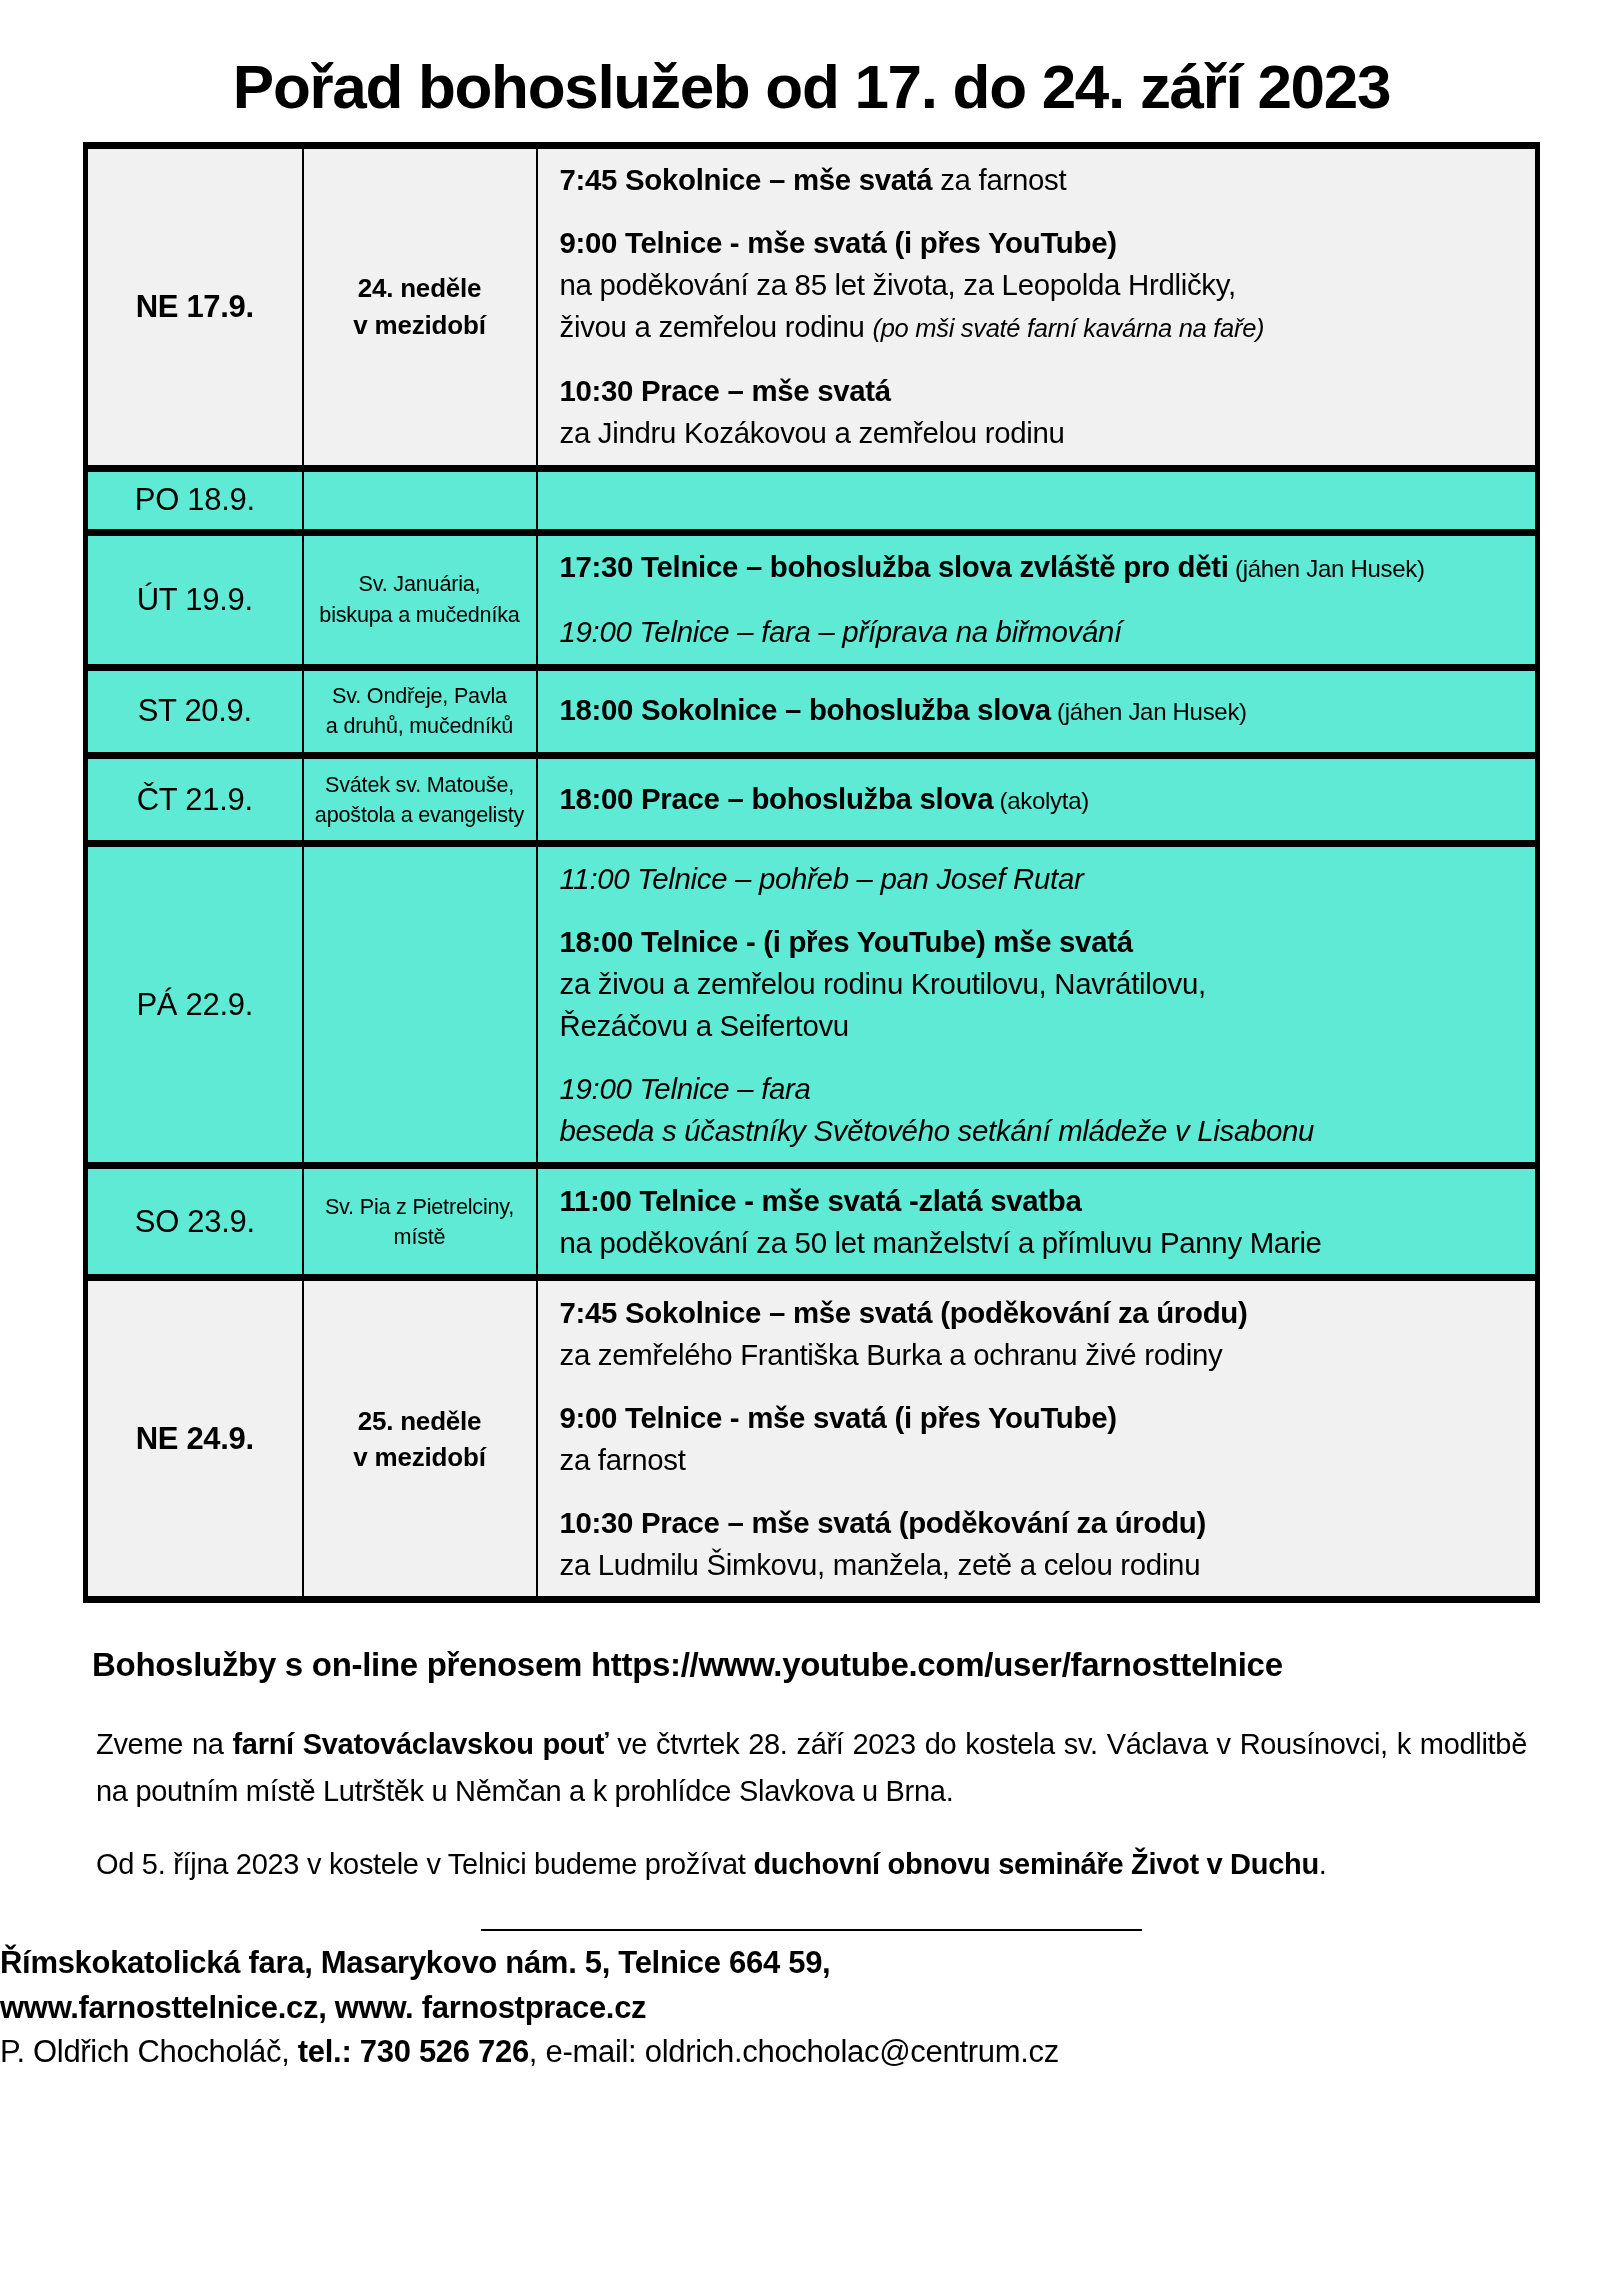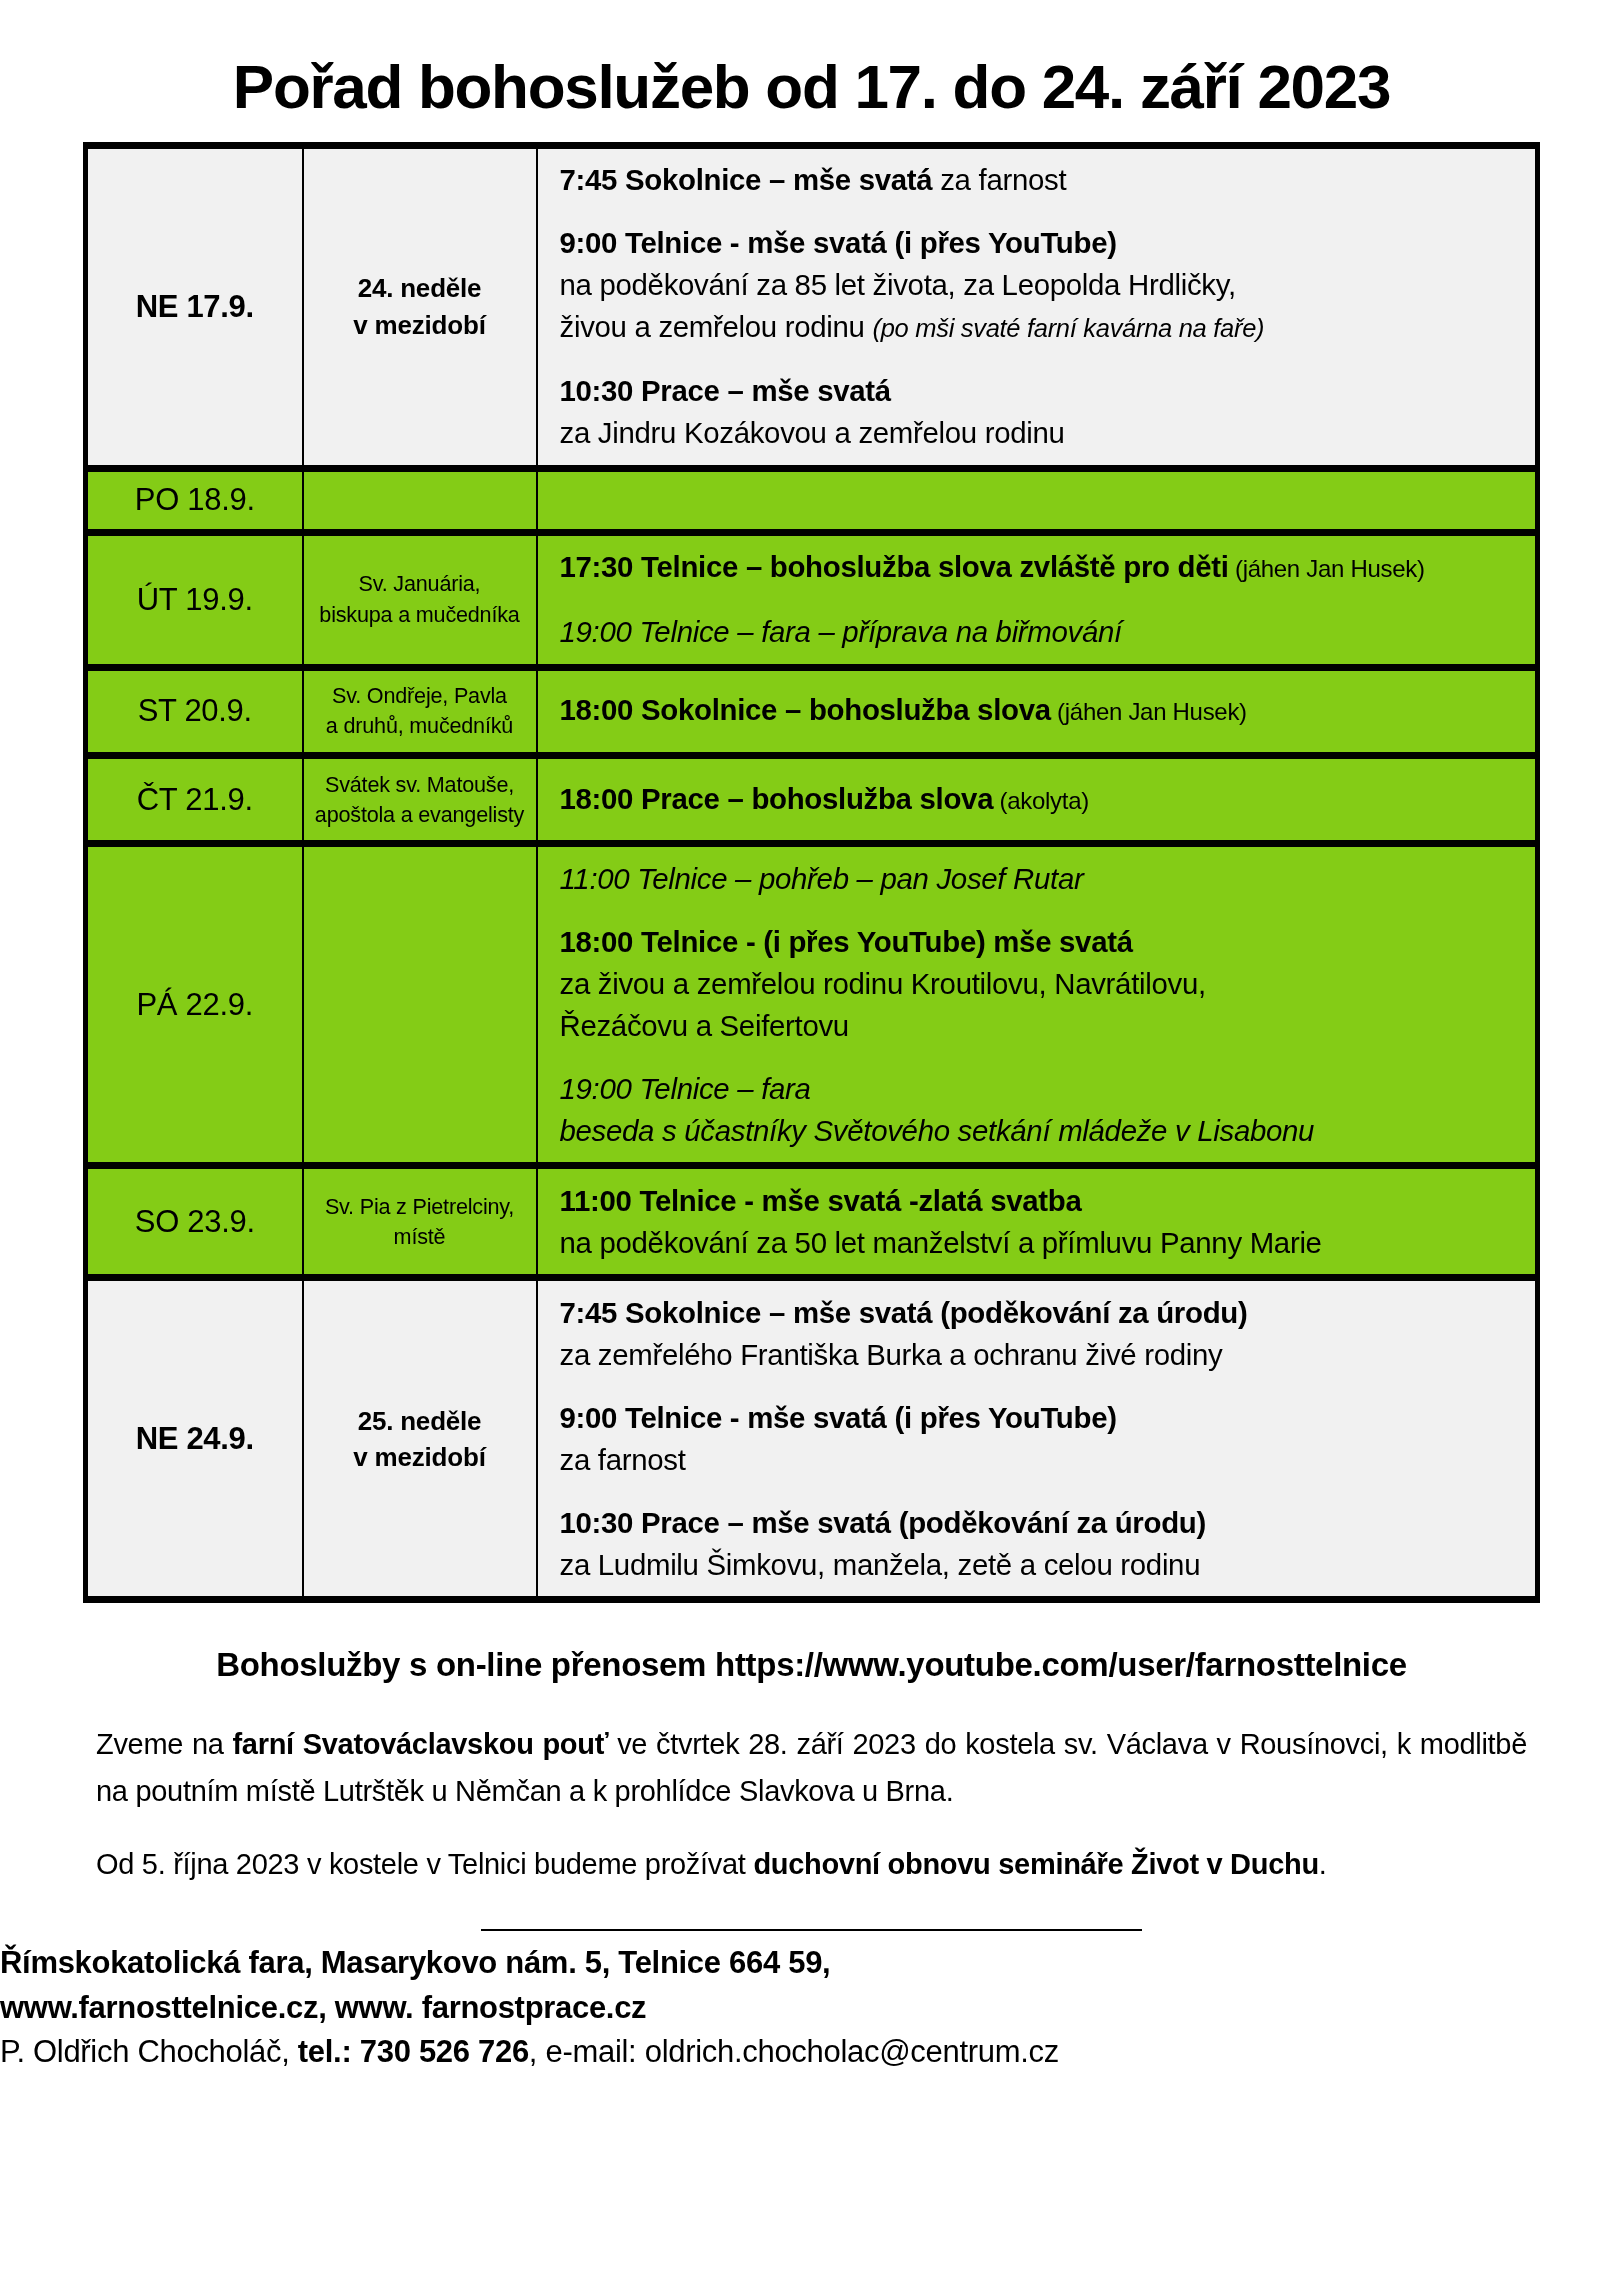--- a/index.html
+++ b/index.html
@@ -34,21 +34,21 @@
   }
   col.c-day    { width: 217px; }
   col.c-feast  { width: 234px; }
   col.c-entries{ width: 1001px; }
   td {
     border: 2.6px solid #000;
     border-top-width: 7.2px;
     border-bottom-width: 7.2px;
     vertical-align: middle;
     padding: 10.5px 6.5px;
-    background: #84cc16;
+    background: #5eead4;
   }
   tr.sunday td { background: #f1f1f1; }
   td.day {
     text-align: center;
     font-size: 31px;
     letter-spacing: -0.3px;
   }
   tr.sunday td.day { font-weight: bold; }
   td.feast {
     text-align: center;
@@ -75,21 +75,21 @@
   tr.r1 td { height: 38px; }
   tr.r2 td { height: 111px; }
   tr.r3 td { height: 77px; }
   tr.r4 td { height: 60px; }
   tr.r5 td { height: 300px; }
   tr.r6 td { height: 105px; }
   tr.r7 td { height: 294px; }
 
   .yt-note {
     margin: 43px 92px 0;
-    text-align: center;
+    text-align: left;
     font-weight: bold;
     font-size: 33px;
     letter-spacing: -0.3px;
   }
   .para {
     margin: 37px 96px 0;
     font-size: 29px;
     line-height: 1.62;
     letter-spacing: -0.3px;
   }

